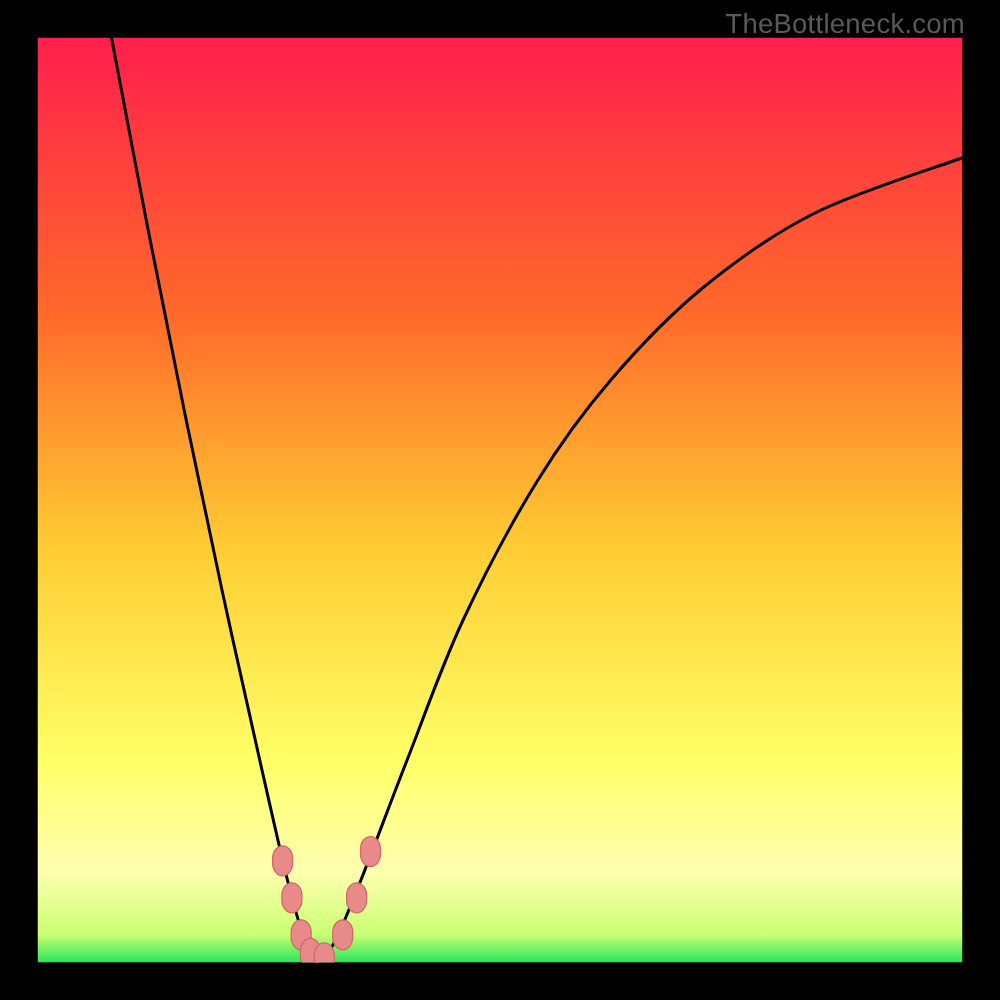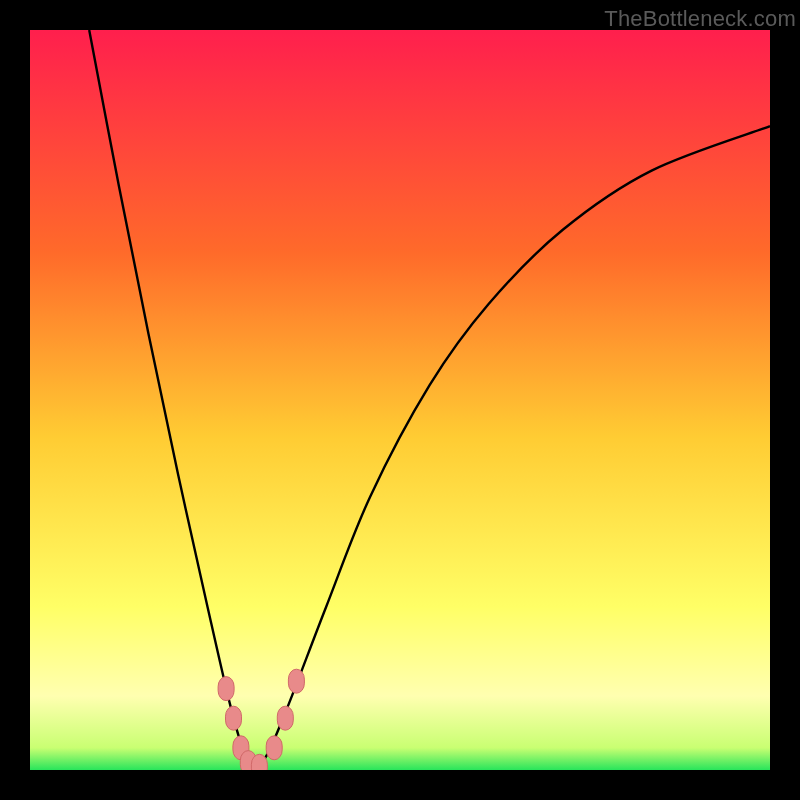--- a/index.html
+++ b/index.html
@@ -6,21 +6,21 @@
   html, body { width: 800px; height: 800px; overflow: hidden; }
   .frame {
     width: 800px;
     height: 800px;
     background: #000;
     position: relative;
   }
   .watermark {
     position: absolute;
     top: 6px;
-    right: 4px;
+    right: 28px;
     font-family: Arial, Helvetica, sans-serif;
     font-size: 22px;
     color: #5a5a5a;
     font-weight: 500;
     letter-spacing: 0.2px;
   }
   .plot {
     position: absolute;
     top: 30px;
     left: 30px;

